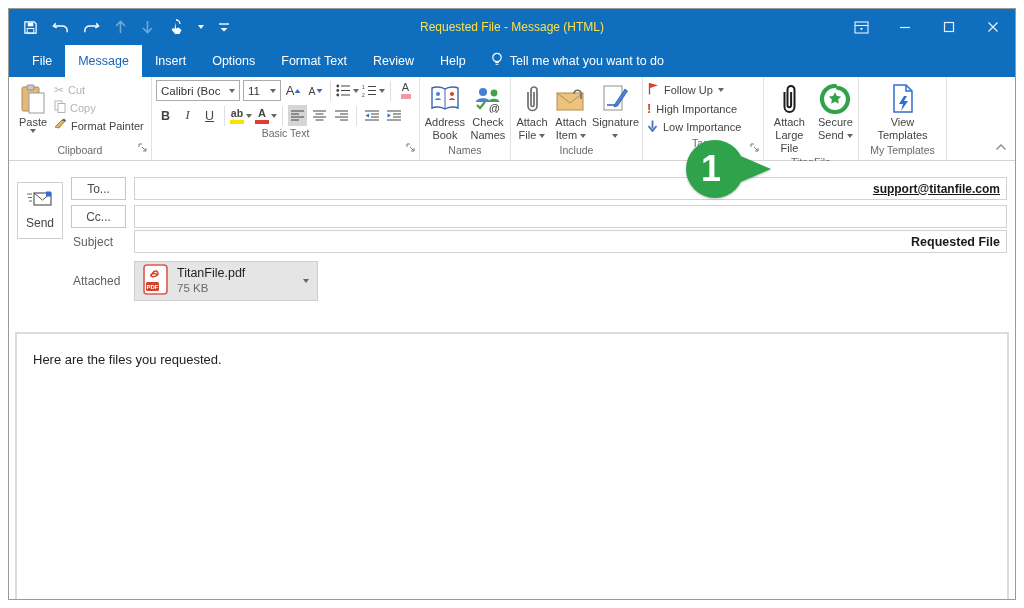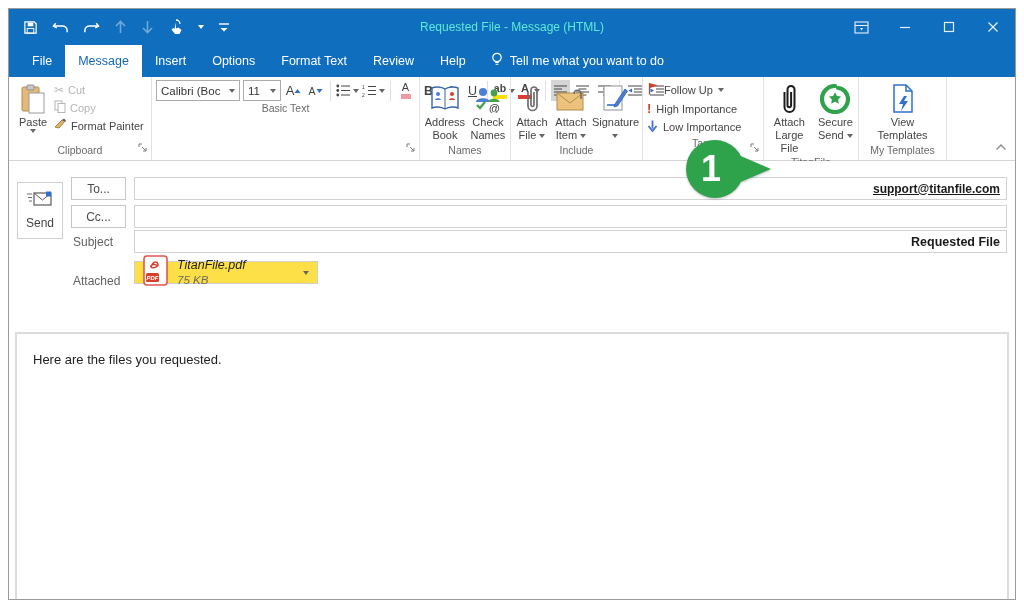--- a/index.html
+++ b/index.html
@@ -4,21 +4,21 @@
 <style>
   * { margin:0; padding:0; box-sizing:border-box; }
   html,body { width:1024px; height:608px; background:#fff; font-family:"Liberation Sans",sans-serif; }
   .window { position:absolute; left:8px; top:8px; width:1008px; height:592px; background:#fff; border:1px solid #9a9a9a; overflow:hidden; }
 
   
   .titlebar { position:relative; height:36px; background:#106EBE; display:flex; align-items:center; }
   .qat { display:flex; align-items:center; gap:14px; padding-left:14px; }
   .qat .qicon { display:flex; align-items:center; }
   .qat .dim { opacity:.4; }
-  .win-title { position:absolute; left:0; right:0; text-align:center; color:#5eead4; font-size:12px; pointer-events:none; }
+  .win-title { position:absolute; left:0; right:0; text-align:center; color:#fde047; font-size:12px; pointer-events:none; }
   .win-controls { position:absolute; right:0; top:0; height:36px; display:flex; }
   .win-btn { width:44px; height:36px; display:flex; align-items:center; justify-content:center; opacity:.9; }
 
   
   .tabrow { height:32px; background:#106EBE; display:flex; align-items:stretch; padding-left:10px; }
   .tab { color:#fff; font-size:12.5px; display:flex; align-items:center; padding:0 13px; }
   .tab.selected { background:#fff; color:#1766b4; }
   .tellme { color:#fff; font-size:12.5px; display:flex; align-items:center; gap:7px; padding:0 12px; }
 
   
@@ -35,21 +35,21 @@
   .caret.white { border-top-color:#fff; }
   .smallrow { display:flex; align-items:center; gap:5px; font-size:11px; color:#444; padding:2px 4px; white-space:nowrap; }
 
   
   .clip-col { display:flex; flex-direction:column; gap:3px; padding-top:2px; }
   .clip-item { display:flex; align-items:center; gap:4px; font-size:11px; white-space:nowrap; }
   .clip-item.disabled { color:#b4b4b4; }
   .clip-item.enabled { color:#444; }
 
   
-  .bt { display:flex; flex-direction:row; gap:4px; padding:3px 2px 0 4px; width:100%; }
+  .bt { display:flex; flex-direction:column; gap:4px; padding:3px 2px 0 4px; width:100%; }
   .bt-row { display:flex; align-items:center; gap:3px; }
   .combo { border:1px solid #ababab; background:#fff; height:21px; display:flex; align-items:center; gap:4px; padding:0 4px; font-size:11.5px; color:#333; white-space:nowrap; }
   .tbtn { height:21px; min-width:19px; display:flex; flex-direction:column; align-items:center; justify-content:center; color:#444; }
   .tbtn.pressed { background:#d5d5d5; }
   .vsep { width:1px; height:20px; background:#e0e0e0; margin:0 2px; }
   .letterbar { display:flex; flex-direction:column; align-items:center; line-height:11px; }
   .bar { width:14px; height:4px; margin-top:1px; }
 
   
   .tags-col { display:flex; flex-direction:column; padding-top:3px; }
@@ -62,21 +62,21 @@
 
   
   .compose { position:relative; height:150px; background:#fff; }
   .send-btn { position:absolute; left:8px; top:21px; width:46px; height:57px; border:1px solid #cfcfcf; background:#fff; display:flex; flex-direction:column; align-items:center; justify-content:center; gap:5px; }
   .send-btn .lbl { font-size:12px; color:#444; }
   .addr-btn { position:absolute; left:62px; width:55px; height:23px; border:1px solid #c6c6c6; background:#fff; font-size:12px; color:#4a4a4a; display:flex; align-items:center; justify-content:center; }
   .field { position:absolute; left:125px; width:873px; height:23px; border:1px solid #d2d2d2; background:#fff; display:flex; align-items:center; padding:0 6px; font-size:12px; color:#1a1a1a;justify-content:flex-end; }
   .field.to-val { font-weight:bold; text-decoration:underline; }
   .field.subj { font-weight:bold; font-size:12.5px; }
   .flabel { position:absolute; left:64px; font-size:12px; color:#5f5f5f; }
-  .chip { position:absolute; left:125px; top:100px; width:184px; height:23px; border:1px solid #cfcfcf; background:#fde047; display:flex; align-items:center; padding:0 8px; gap:9px;font-style:italic; }
+  .chip { position:absolute; left:125px; top:100px; width:184px; height:40px; border:1px solid #cfcfcf; background:#e5e5e5; display:flex; align-items:center; padding:0 8px; gap:9px; }
   .chip .meta { flex:1; line-height:15px; }
   .chip .fname { font-size:12.5px; color:#1f1f1f; }
   .chip .fsize { font-size:11.5px; color:#6a6a6a; }
 
   
   .bodybox { position:absolute; left:6px; top:302px; width:994px; height:279px; border:2px solid #dcdcdc; background:#fff; padding:18px 16px; font-size:13px; color:#222;margin-top:21px; }
 </style>
 </head>
 <body>
 

